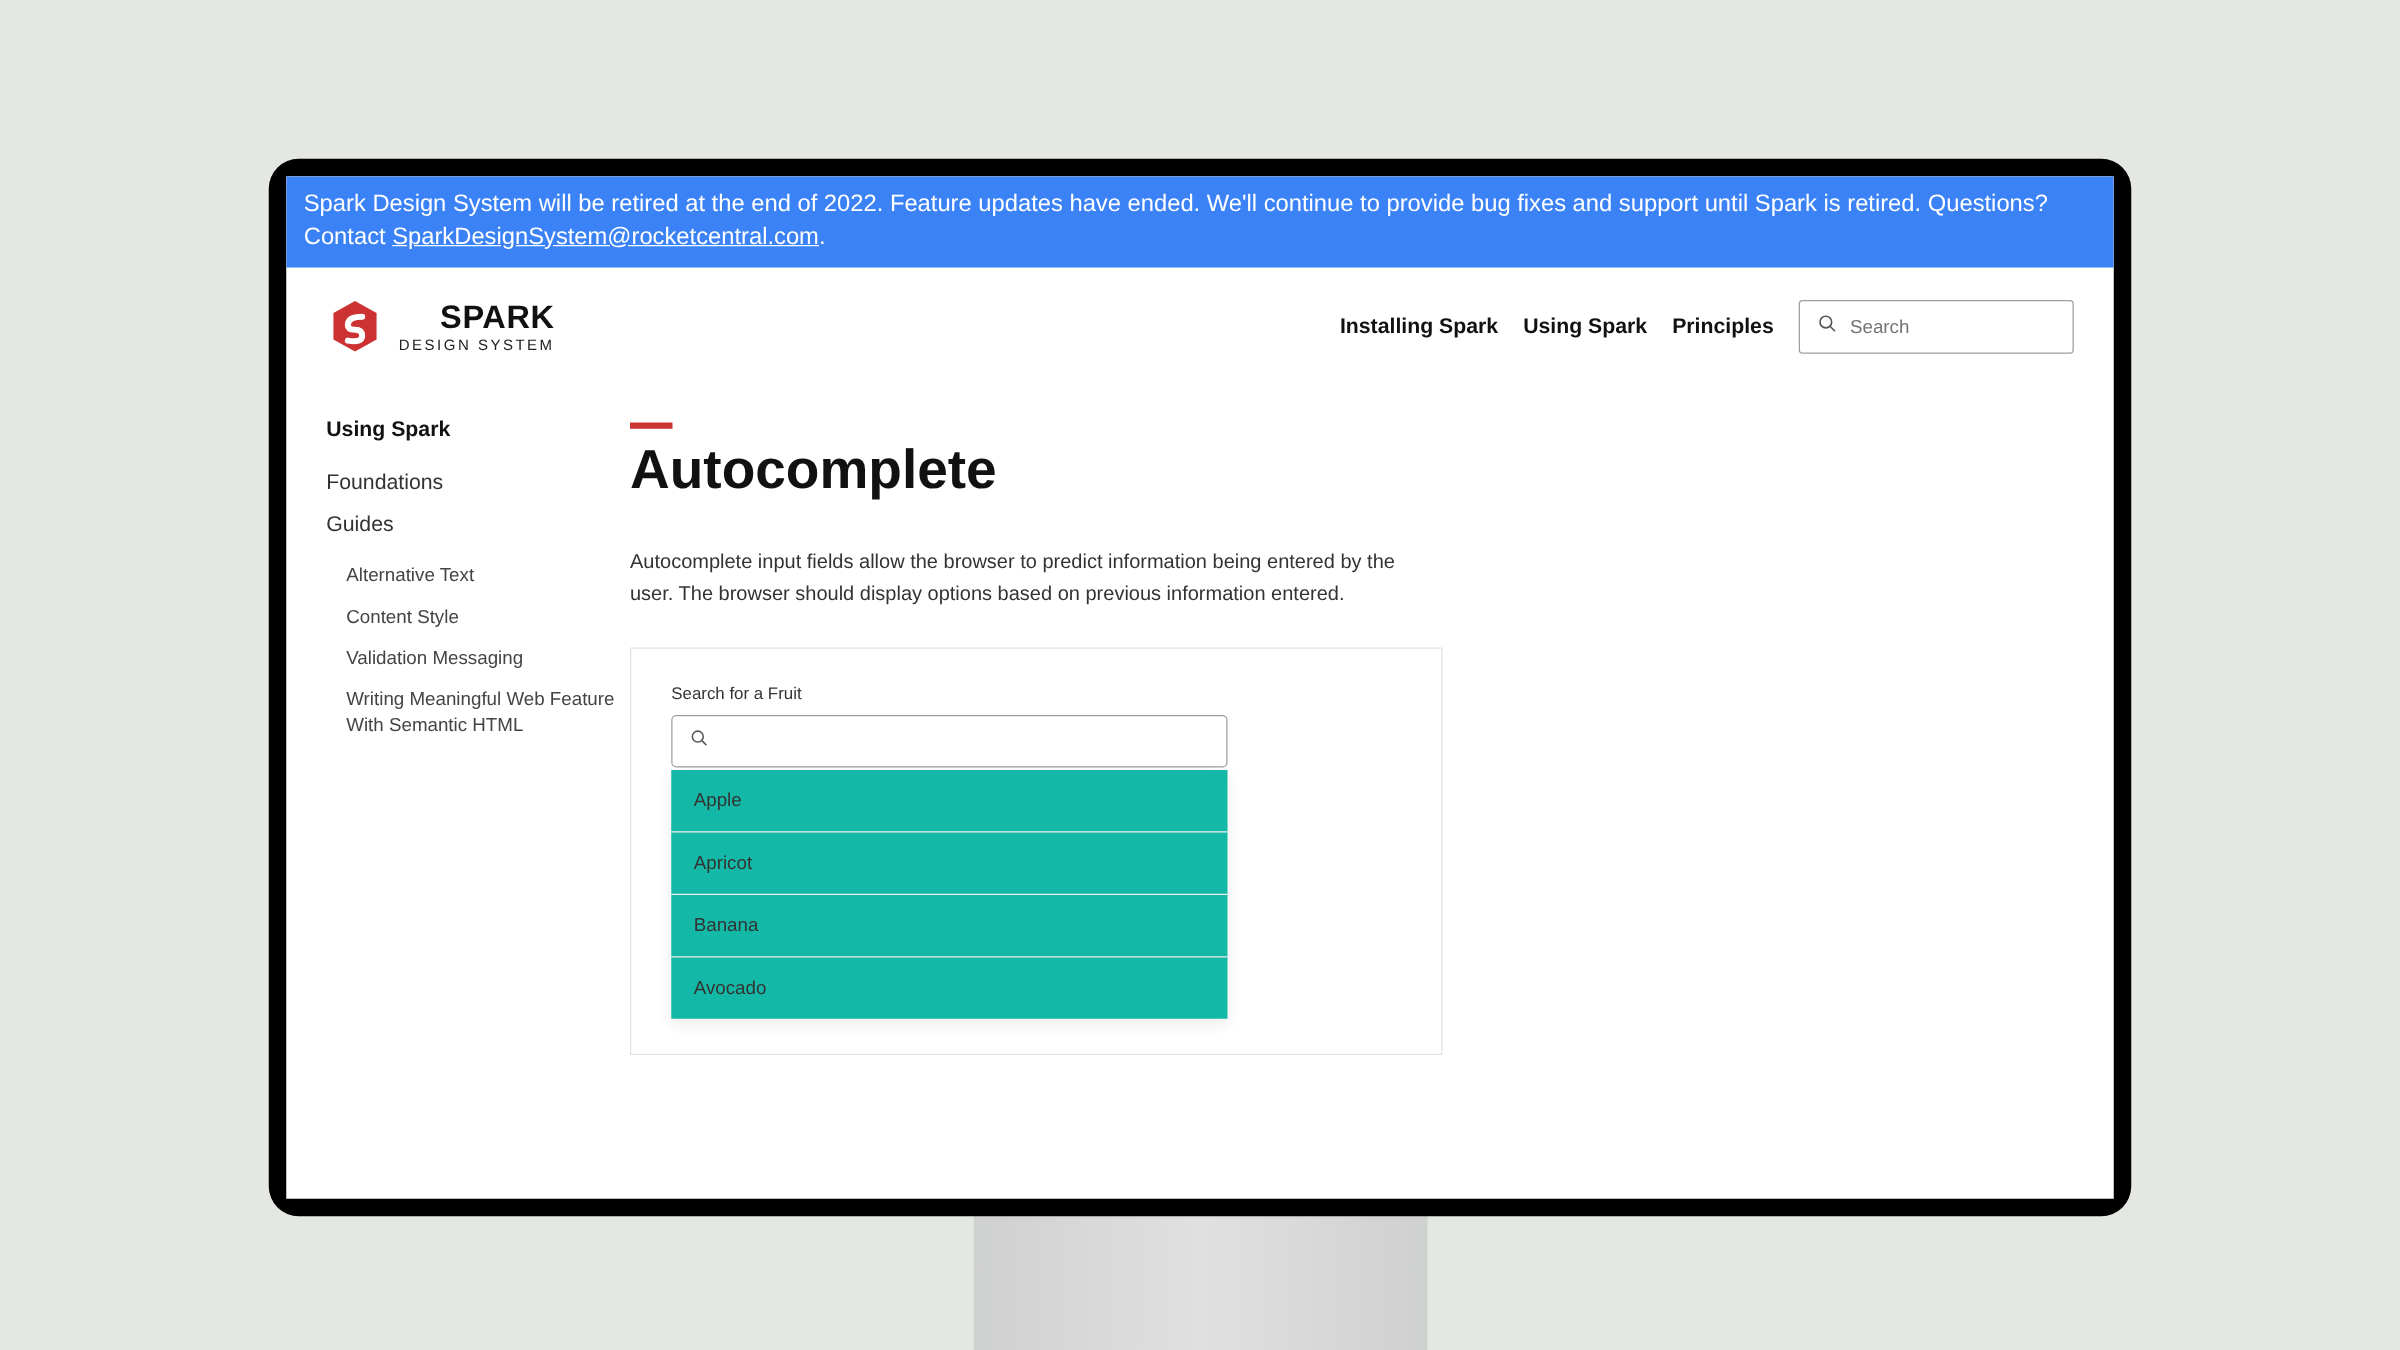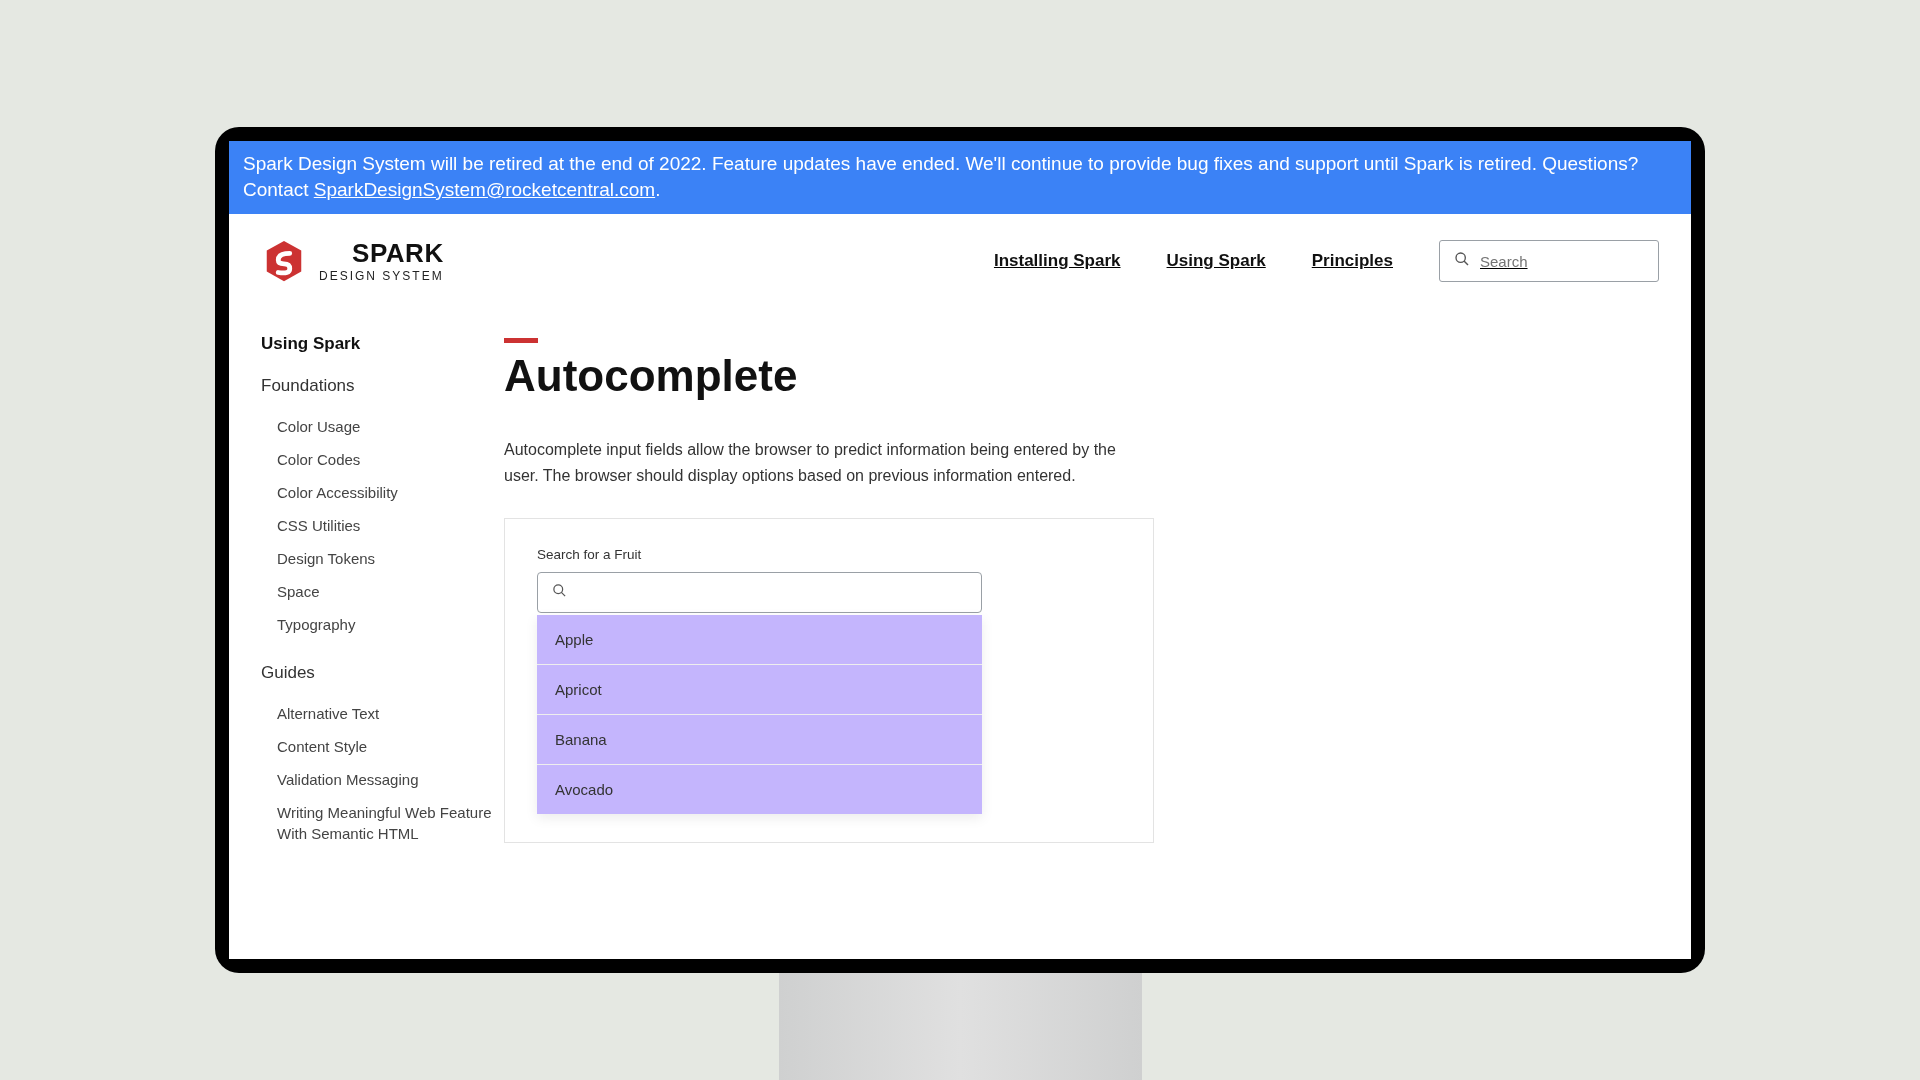--- a/index.html
+++ b/index.html
@@ -53,21 +53,21 @@
   }
   .logo {
     display: flex;
     align-items: center;
     gap: 12px;
   }
   .logo-mark svg { width: 46px; height: 46px; display:block; }
   .logo-text { display: flex; flex-direction: column; line-height: 1; text-align: right; }
   .logo-text .brand { font-weight: 800; font-size: 26px; letter-spacing: 0.5px; color:#111;}
   .logo-text .sub { font-size: 12px; letter-spacing: 2px; color:#222; margin-top:4px;}
-  .nav { margin-left: auto; display: flex; align-items: center; gap: 46px; text-decoration: underline; }
+  .nav { margin-left: auto; display: flex; align-items: center; gap: 20px; }
   .nav-link { font-weight: 700; font-size: 17px; color: #111; cursor: pointer; }
   .search-box {
     display: flex; align-items: center;
     border: 1px solid #9aa0a6; border-radius: 3px;
     padding: 10px 14px; width: 220px; gap: 10px;
   }
   .search-box input {
     border: none; outline: none; font-size: 15px; color:#888; width:100%;
     background: transparent;
   }
@@ -96,21 +96,21 @@
     width: 445px;
     display: flex; align-items: center;
     padding: 10px 14px;
   }
   .demo-input-wrap svg { width: 15px; height: 15px; stroke:#555; }
   .demo-input-wrap input { border:none; outline:none; margin-left:10px; font-size:15px; width:100%; background:transparent;}
   .dropdown {
     width: 445px;
     margin-top: 2px;
     box-shadow: 0 4px 12px rgba(0,0,0,0.08);
-    background: #c4b5fd;
+    background: #14b8a6;
   }
   .dropdown-item {
     padding: 16px 18px;
     font-size: 15px;
     color:#333;
     border-bottom: 1px solid #eee;
     cursor: pointer;
   }
   .dropdown-item:last-child { border-bottom: none; }
 </style>
@@ -152,29 +152,20 @@
           <input type="text" placeholder="Search" style="">
         </div>
       </div>
     </div>
 
     <div class="body">
       <aside class="sidebar">
         <div class="side-heading">Using Spark</div>
 
         <div class="side-section">Foundations</div>
-        <ul class="side-list">
-          <li>Color Usage</li>
-          <li>Color Codes</li>
-          <li>Color Accessibility</li>
-          <li>CSS Utilities</li>
-          <li>Design Tokens</li>
-          <li>Space</li>
-          <li>Typography</li>
-        </ul>
 
         <div class="side-section">Guides</div>
         <ul class="side-list">
           <li>Alternative Text</li>
           <li>Content Style</li>
           <li>Validation Messaging</li>
           <li>Writing Meaningful Web Feature With Semantic HTML</li>
         </ul>
       </aside>
 

